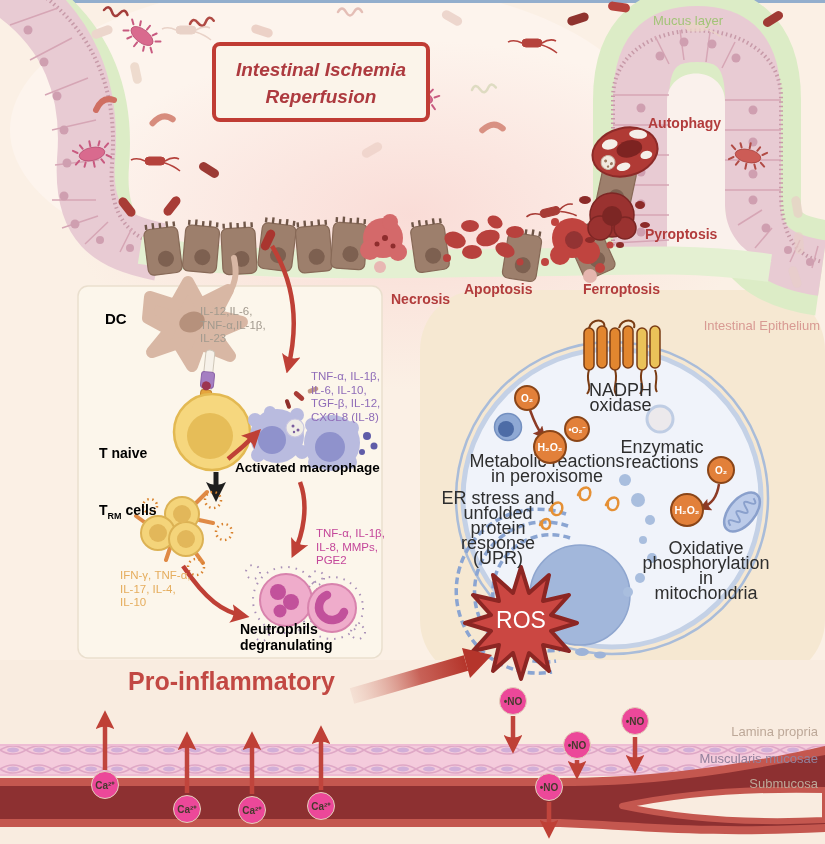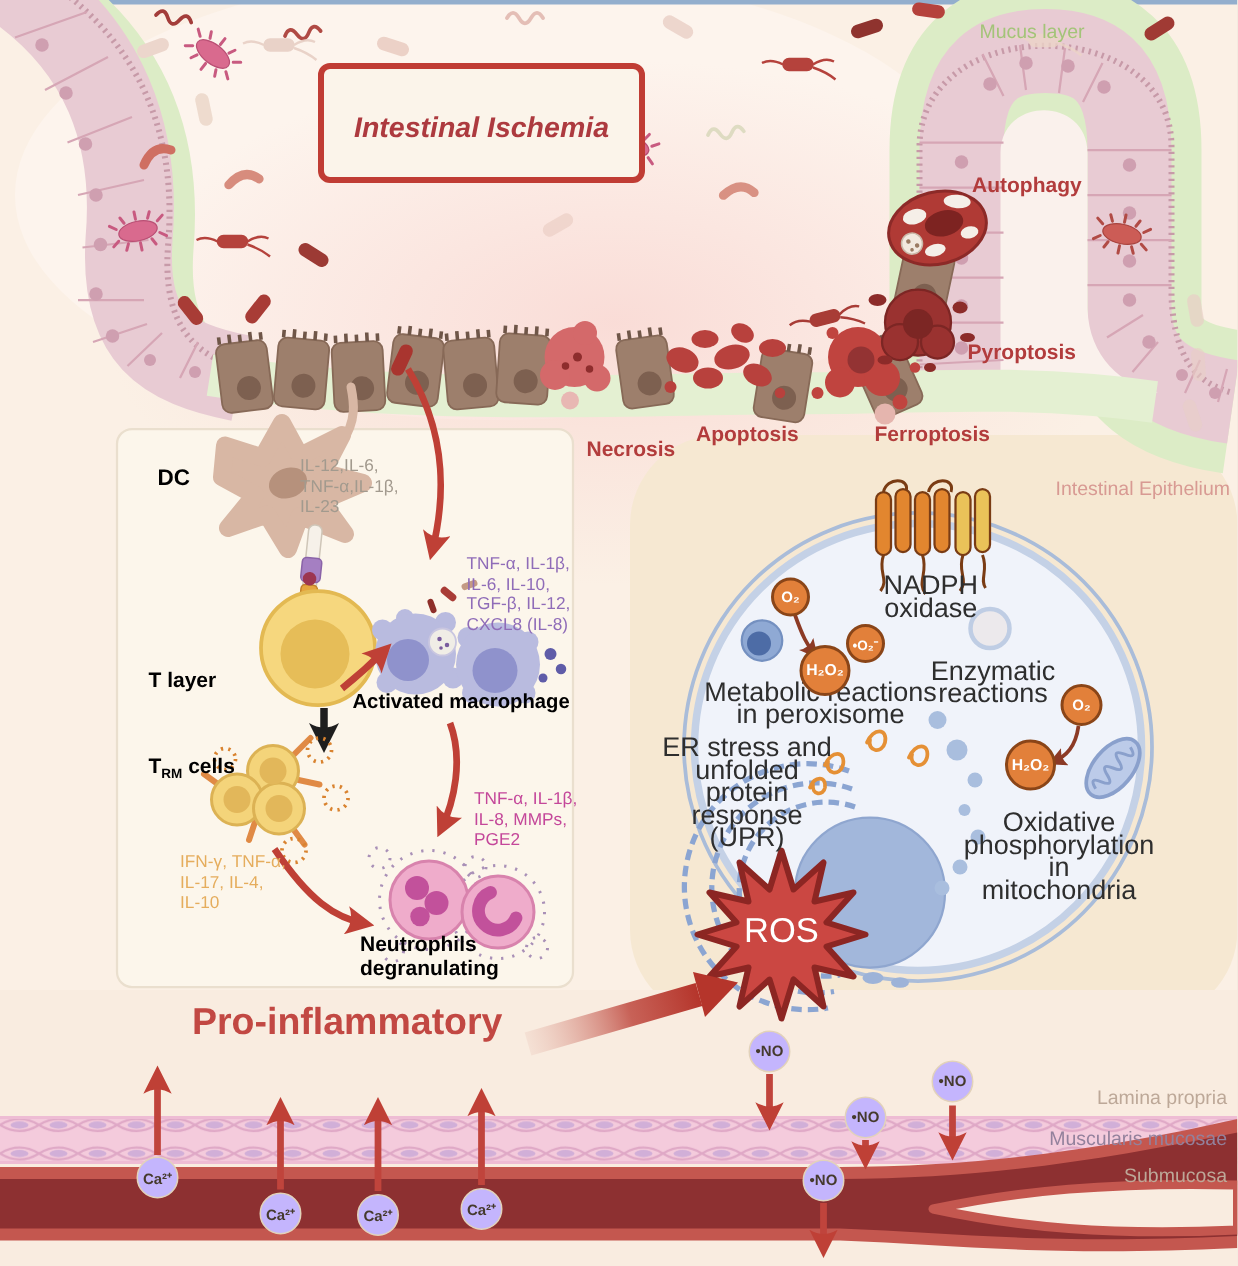--- a/index.html
+++ b/index.html
@@ -8,26 +8,26 @@
   .abs{position:absolute;}
   svg{position:absolute;left:0;top:0;}
   .rlbl{font-weight:bold;font-size:14px;color:#b23c3c;white-space:nowrap;}
   .blbl{font-weight:bold;font-size:14px;color:#000000;white-space:nowrap;}
   .cyt{font-size:11.5px;line-height:13.5px;white-space:nowrap;}
   .clbl{font-size:18px;line-height:15px;color:#2e2e2e;text-align:center;}
   .taglbl{font-size:13px;color:#bda898;text-align:right;white-space:nowrap;}
   .mol{position:absolute;border-radius:50%;background:#e2803a;border:2px solid #8a4518;
        color:#fff;font-weight:bold;display:flex;align-items:center;justify-content:center;
        box-sizing:border-box;}
-  .ion{position:absolute;border-radius:50%;background:#c4b5fd;border:1.5px solid #e2d2ba;
+  .ion{position:absolute;border-radius:50%;background:#ec4899;border:1.5px solid #e2d2ba;
        color:#453a2d;font-weight:bold;font-size:10px;display:flex;align-items:center;
        justify-content:center;box-sizing:border-box;}
   .tbox{border:4px solid #c03c34;border-radius:8px;background:#fbf4ea;text-align:center;
         font-weight:bold;font-style:italic;font-size:19px;line-height:27px;color:#ad3a3f;
-        padding-top:26px;box-sizing:border-box;}
+        padding-top:10px;box-sizing:border-box;}
 </style>
 </head>
 <body>
 
 <div id="stage">
 
 <svg width="825" height="844" viewBox="0 0 825 844">
   <defs>
     <radialGradient id="pinkGlow" cx="0.5" cy="0.5" r="0.5">
       <stop offset="0" stop-color="#f9d8d3" stop-opacity="0.85"></stop>
@@ -444,37 +444,38 @@
     <path d="M 321,790 L 321,731" marker-end="url(#mr)"></path>
     <path d="M 513,716 L 513,748" marker-end="url(#mr)"></path>
     <path d="M 635,737 L 635,768" marker-end="url(#mr)"></path>
     <path d="M 577,760 L 577,774" marker-end="url(#mr)"></path>
     <path d="M 549,802 L 549,833" marker-end="url(#mr)"></path>
   </g>
 </svg>
 
 <div class="abs tbox" style="left:212px;top:42px;width:218px;height:80px">
   <div>Intestinal Ischemia</div>
+  <div>Reperfusion</div>
 </div>
 
 <div class="abs" style="left:638px;top:13px;width:100px;text-align:center;font-size:13px;color:#a3c478">Mucus layer</div>
 <div class="abs rlbl" style="left:648px;top:115px">Autophagy</div>
 <div class="abs rlbl" style="left:645px;top:226px">Pyroptosis</div>
 <div class="abs rlbl" style="left:391px;top:291px">Necrosis</div>
 <div class="abs rlbl" style="left:464px;top:281px">Apoptosis</div>
 <div class="abs rlbl" style="left:583px;top:281px">Ferroptosis</div>
 <div class="abs" style="left:660px;top:318px;width:160px;text-align:right;font-size:13px;color:#d89a93">Intestinal Epithelium</div>
 
 <div class="abs blbl" style="left:105px;top:310px;font-size:15px">DC</div>
 <div class="abs cyt" style="left:200px;top:305px;color:#a29a8e">
   <div>IL-12,IL-6,</div>
   <div>TNF-α,IL-1β,</div>
   <div>IL-23</div>
 </div>
-<div class="abs blbl" style="left:99px;top:445px">T layer</div>
+<div class="abs blbl" style="left:99px;top:445px">T naive</div>
 <div class="abs blbl" style="left:99px;top:502px"><span>T</span><sub style="font-size:9px">RM</sub><span> cells</span></div>
 <div class="abs cyt" style="left:120px;top:569px;color:#e5ad5d">
   <div>IFN-γ, TNF-α,</div>
   <div>IL-17, IL-4,</div>
   <div>IL-10</div>
 </div>
 <div class="abs blbl" style="left:235px;top:460px;width:140px;text-align:center;font-size:13.5px">Activated macrophage</div>
 <div class="abs cyt" style="left:311px;top:370px;color:#8f6cb8">
   <div>TNF-α, IL-1β,</div>
   <div>IL-6, IL-10,</div>

